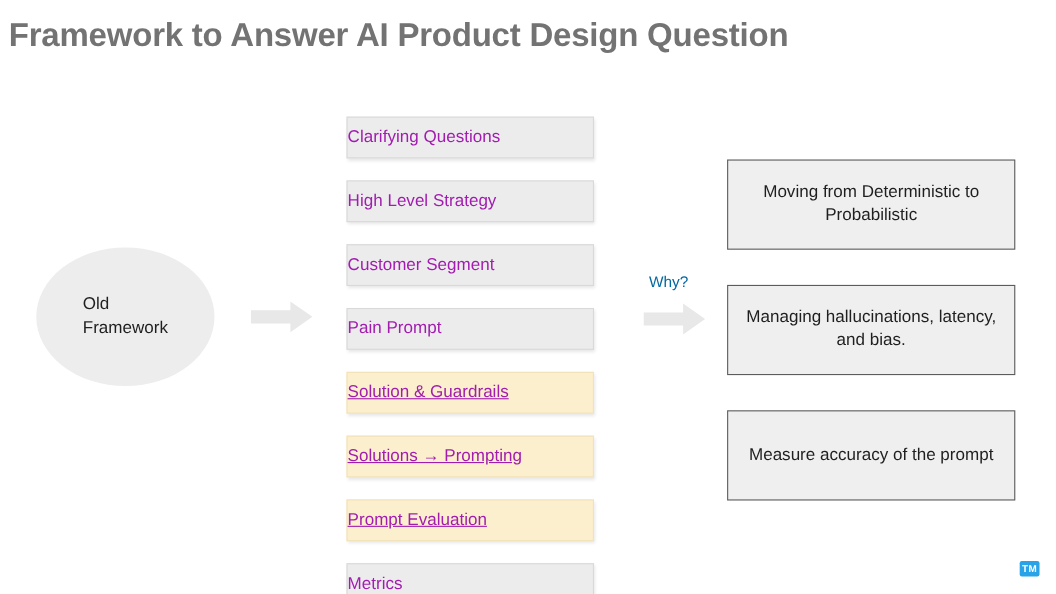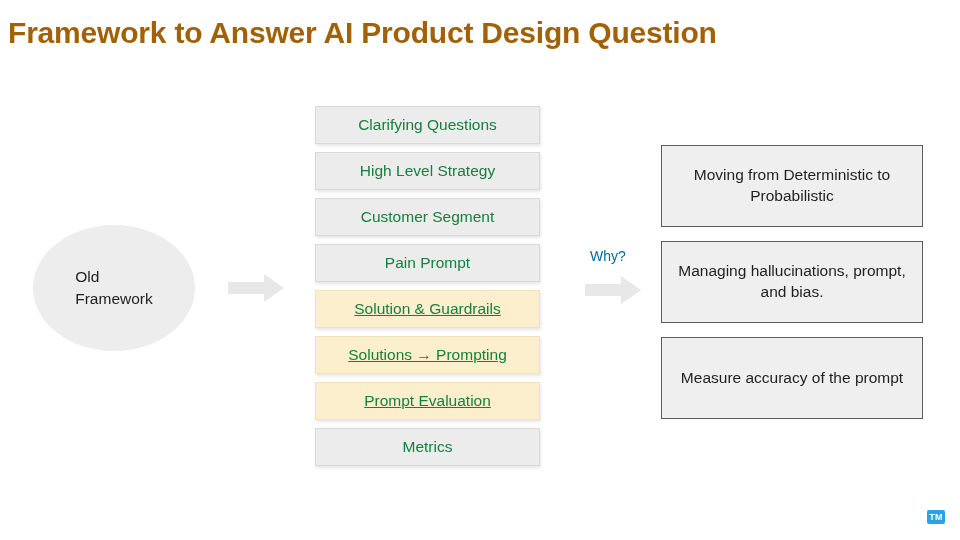--- a/index.html
+++ b/index.html
@@ -17,21 +17,21 @@
   }
 
   
   .page-title {
     position: absolute;
     left: 8px;
     top: 16px;
     font-size: 30px;
     font-weight: bold;
     letter-spacing: -0.2px;
-    color: #a16207;
+    color: #737373;
     white-space: nowrap;
   }
 
   
   .circle-node {
     position: absolute;
     left: 33px;
     top: 225px;
     width: 162px;
     height: 126px;
@@ -80,26 +80,25 @@
   .mid-column {
     position: absolute;
     left: 315px;
     top: 106px;
     width: 225px;
   }
   .step-box {
     width: 225px;
     height: 38px;
     box-sizing: border-box;
-    margin-bottom: 8px;
-    display: flex;
-    align-items: center;
-    justify-content: center;
+    margin-bottom: 20px;
+    display: flex;
+    align-items: center;
     font-size: 15.5px;
-    color: #15803d;
+    color: #a21caf;
     border: 1px solid #d9d9d9;
     background: #ececed;
     box-shadow: 1px 2px 3px rgba(0,0,0,0.10);
   }
   .step-box.highlight {
     background: #fcefcd;
     border: 1px solid #f2e2b8;
     text-decoration: underline;
   }
 
@@ -107,21 +106,21 @@
   .right-column {
     position: absolute;
     left: 661px;
     top: 145px;
     width: 262px;
   }
   .reason-box {
     width: 262px;
     height: 82px;
     box-sizing: border-box;
-    margin-bottom: 14px;
+    margin-bottom: 32px;
     padding: 0 16px;
     display: flex;
     align-items: center;
     justify-content: center;
     text-align: center;
     font-size: 15.5px;
     line-height: 1.35;
     color: #1f1f1f;
     border: 1px solid #5c5c5c;
     background: #efefef;
@@ -190,20 +189,20 @@
   <div class="step-box">
     <span>Metrics</span>
   </div>
 </div>
 
 <div class="right-column">
   <div class="reason-box">
     <span>Moving from Deterministic to Probabilistic</span>
   </div>
   <div class="reason-box">
-    <span>Managing hallucinations, prompt, and bias.</span>
+    <span>Managing hallucinations, latency, and bias.</span>
   </div>
   <div class="reason-box">
     <span>Measure accuracy of the prompt</span>
   </div>
 </div>
 
 <div class="tm-badge">TM</div>
 
 </body></html>

